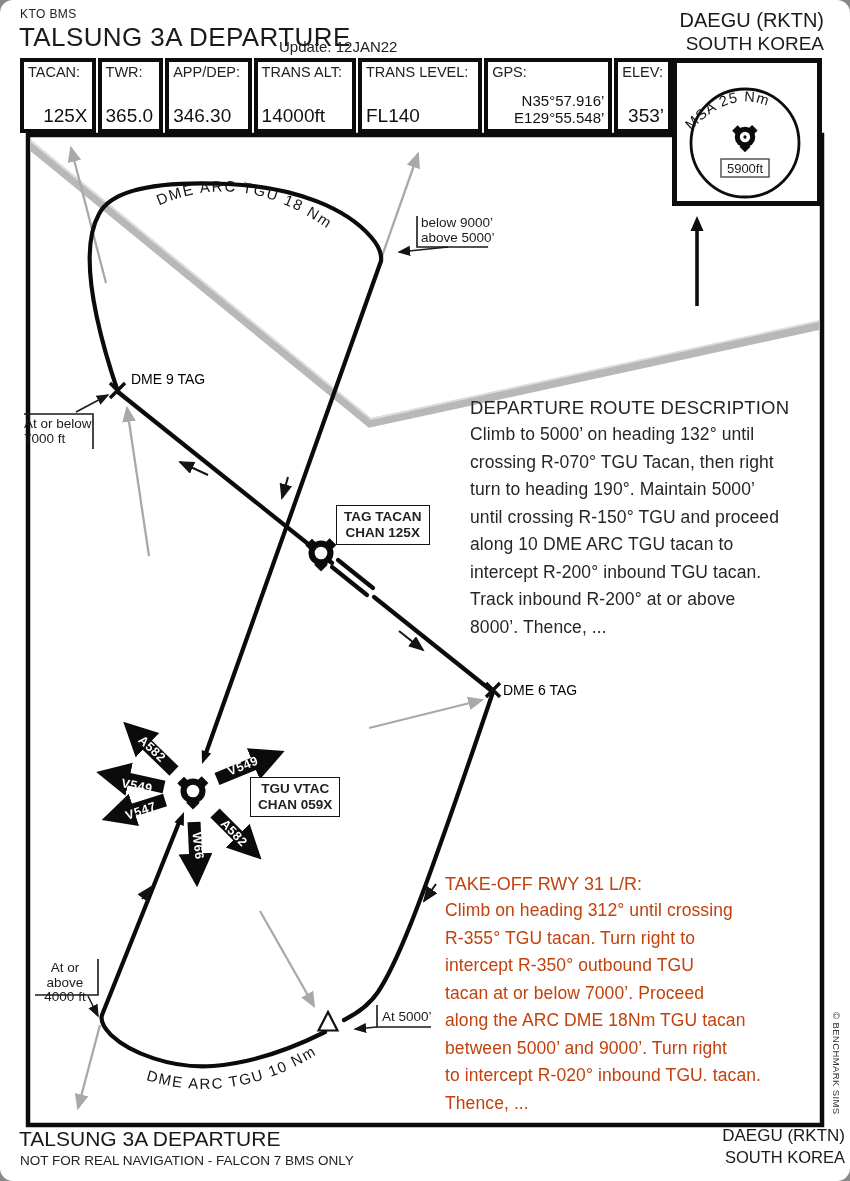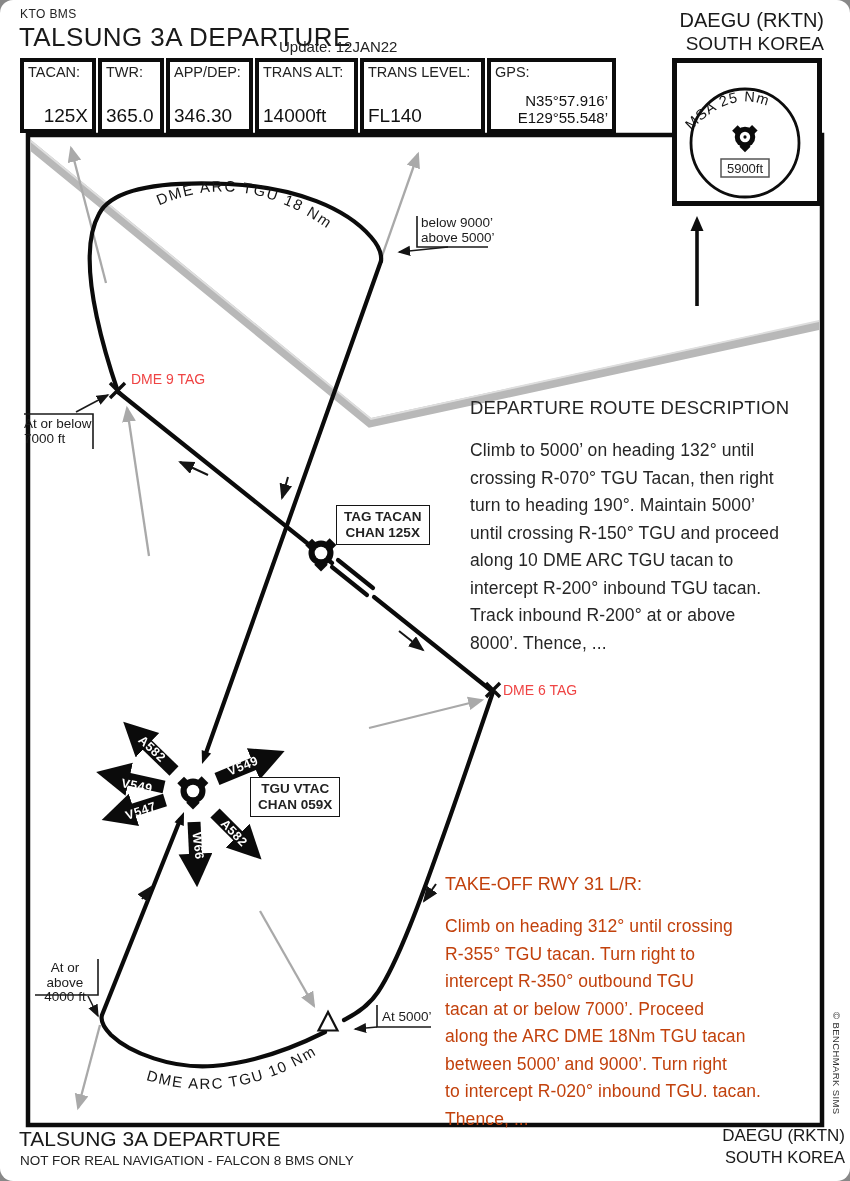--- a/index.html
+++ b/index.html
@@ -16,21 +16,21 @@
   .hdr-cty{top:33px;font-size:19px;}
   
   .itable{left:20px;top:58px;width:652px;height:75px;display:flex;gap:2px;}
   .cell{border:4px solid #0c0c0c;background:#fff;box-sizing:border-box;position:relative;}
   .cell .lbl{position:absolute;left:4px;top:2px;font-size:14.5px;color:#222;white-space:nowrap;}
   .cell .val{position:absolute;left:4px;right:4px;bottom:2px;font-size:19px;color:#111;white-space:pre-line;}
   .v-right{text-align:right;}
   .v-left{text-align:left;margin-top:32px;}
   .cell .val.gps{font-size:15px;line-height:17px;bottom:3px;text-align:right;}
   
-  .lab{font-size:14px;color:#ef4444;}
+  .lab{font-size:14px;color:#000000;}
   .rot{transform-origin:0 0;white-space:nowrap;}
   .rlab{font-size:13px;line-height:13px;color:#9c9c9c;}
   .hlab{font-size:13.5px;color:#1b1b1b;}
   .note{font-size:13.5px;line-height:14.5px;color:#1b1b1b;}
   .navbox{border:1.6px solid #141414;background:#fff;text-align:center;
           font-size:13.5px;line-height:16px;padding:3px 7px;color:#222;font-weight:bold;}
   
   .moa-name{left:544px;top:245px;width:76px;text-align:center;font-size:14px;color:#a6a6a6;}
   .moa-box{left:551px;top:262px;width:60px;border:1.6px solid #a9a9a9;text-align:center;
            font-size:13px;color:#a6a6a6;background:transparent;}
@@ -39,21 +39,21 @@
   
   .msabox{left:672px;top:58px;width:150px;height:148px;border:5px solid #0c0c0c;
           background:#fff;box-sizing:border-box;z-index:5;}
   
   .north-n{left:689px;top:308px;font-size:16px;color:#1b1b1b;}
   .north-note{left:650px;top:325px;width:95px;text-align:center;font-size:14.5px;color:#1b1b1b;}
   
   .descr{left:470px;top:397px;width:358px;z-index:4;color:#262626;}
   .descr .d-title{font-size:18.5px;letter-spacing:.2px;}
   .d-head{font-size:18px;margin-top:14px;}
-  .d-body{font-size:17.5px;line-height:27.5px;margin-top:18px;letter-spacing:.1px;}
+  .d-body{font-size:17.5px;line-height:27.5px;margin-top:2px;letter-spacing:.1px;}
   .descr2{left:445px;top:874px;width:362px;z-index:4;color:#c2410c;}
   
   .f-title{left:19px;top:1127px;font-size:21px;color:#1a1a1a;}
   .f-disc{left:20px;top:1153px;font-size:13.5px;color:#222;}
   .f-right{right:5px;text-align:right;color:#1a1a1a;}
   .f-apt{top:1126px;font-size:17px;}
   .f-cty{top:1148px;font-size:16.5px;}
   .copyright{left:842px;top:1012px;font-size:9.5px;letter-spacing:.4px;color:#333;
              transform:rotate(90deg);transform-origin:0 0;white-space:nowrap;}
   svg text{font-family:"Liberation Sans",sans-serif;}
@@ -91,20 +91,24 @@
       <div class="val v-left">14000ft</div>
     </div>
     <div class="cell" style="width:125px">
       <div class="lbl">TRANS LEVEL:</div>
       <div class="val v-left">FL140</div>
     </div>
     <div class="cell" style="width:129px">
       <div class="lbl">GPS:</div>
       <div class="val gps">N35°57.916’
 E129°55.548’</div>
+    </div>
+    <div class="cell" style="width:58px">
+      <div class="lbl">ELEV:</div>
+      <div class="val v-right">353’</div>
     </div>
   </div>
 
   <svg class="abs" style="left:0;top:0;z-index:1" width="850" height="1181" viewBox="0 0 850 1181">
     <defs>
       <marker id="ah-gray" markerWidth="8" markerHeight="7" refX="6" refY="3" orient="auto" markerUnits="strokeWidth">
         <path d="M0,0 L7,3 L0,6 Z" fill="#a9a9a9"></path>
       </marker>
       <marker id="ah-blk" markerWidth="9" markerHeight="8" refX="7" refY="3.2" orient="auto" markerUnits="strokeWidth">
         <path d="M0,0 L8,3.2 L0,6.4 Z" fill="#141414"></path>
@@ -310,18 +314,18 @@
 R-355° TGU tacan. Turn right to
 intercept R-350° outbound TGU
 tacan at or below 7000’. Proceed
 along the ARC DME 18Nm TGU tacan
 between 5000’ and 9000’. Turn right
 to intercept R-020° inbound TGU. tacan.
 Thence, ...</div>
   </div>
 
   <div class="abs f-title">TALSUNG 3A DEPARTURE</div>
-  <div class="abs f-disc">NOT FOR REAL NAVIGATION - FALCON 8 BMS ONLY</div>
+  <div class="abs f-disc">NOT FOR REAL NAVIGATION - FALCON 7 BMS ONLY</div>
   <div class="abs f-right f-apt">DAEGU (RKTN)</div>
   <div class="abs f-right f-cty">SOUTH KOREA</div>
   <div class="abs copyright">© BENCHMARK SIMS</div>
 
 </div>
 
 </body></html>

